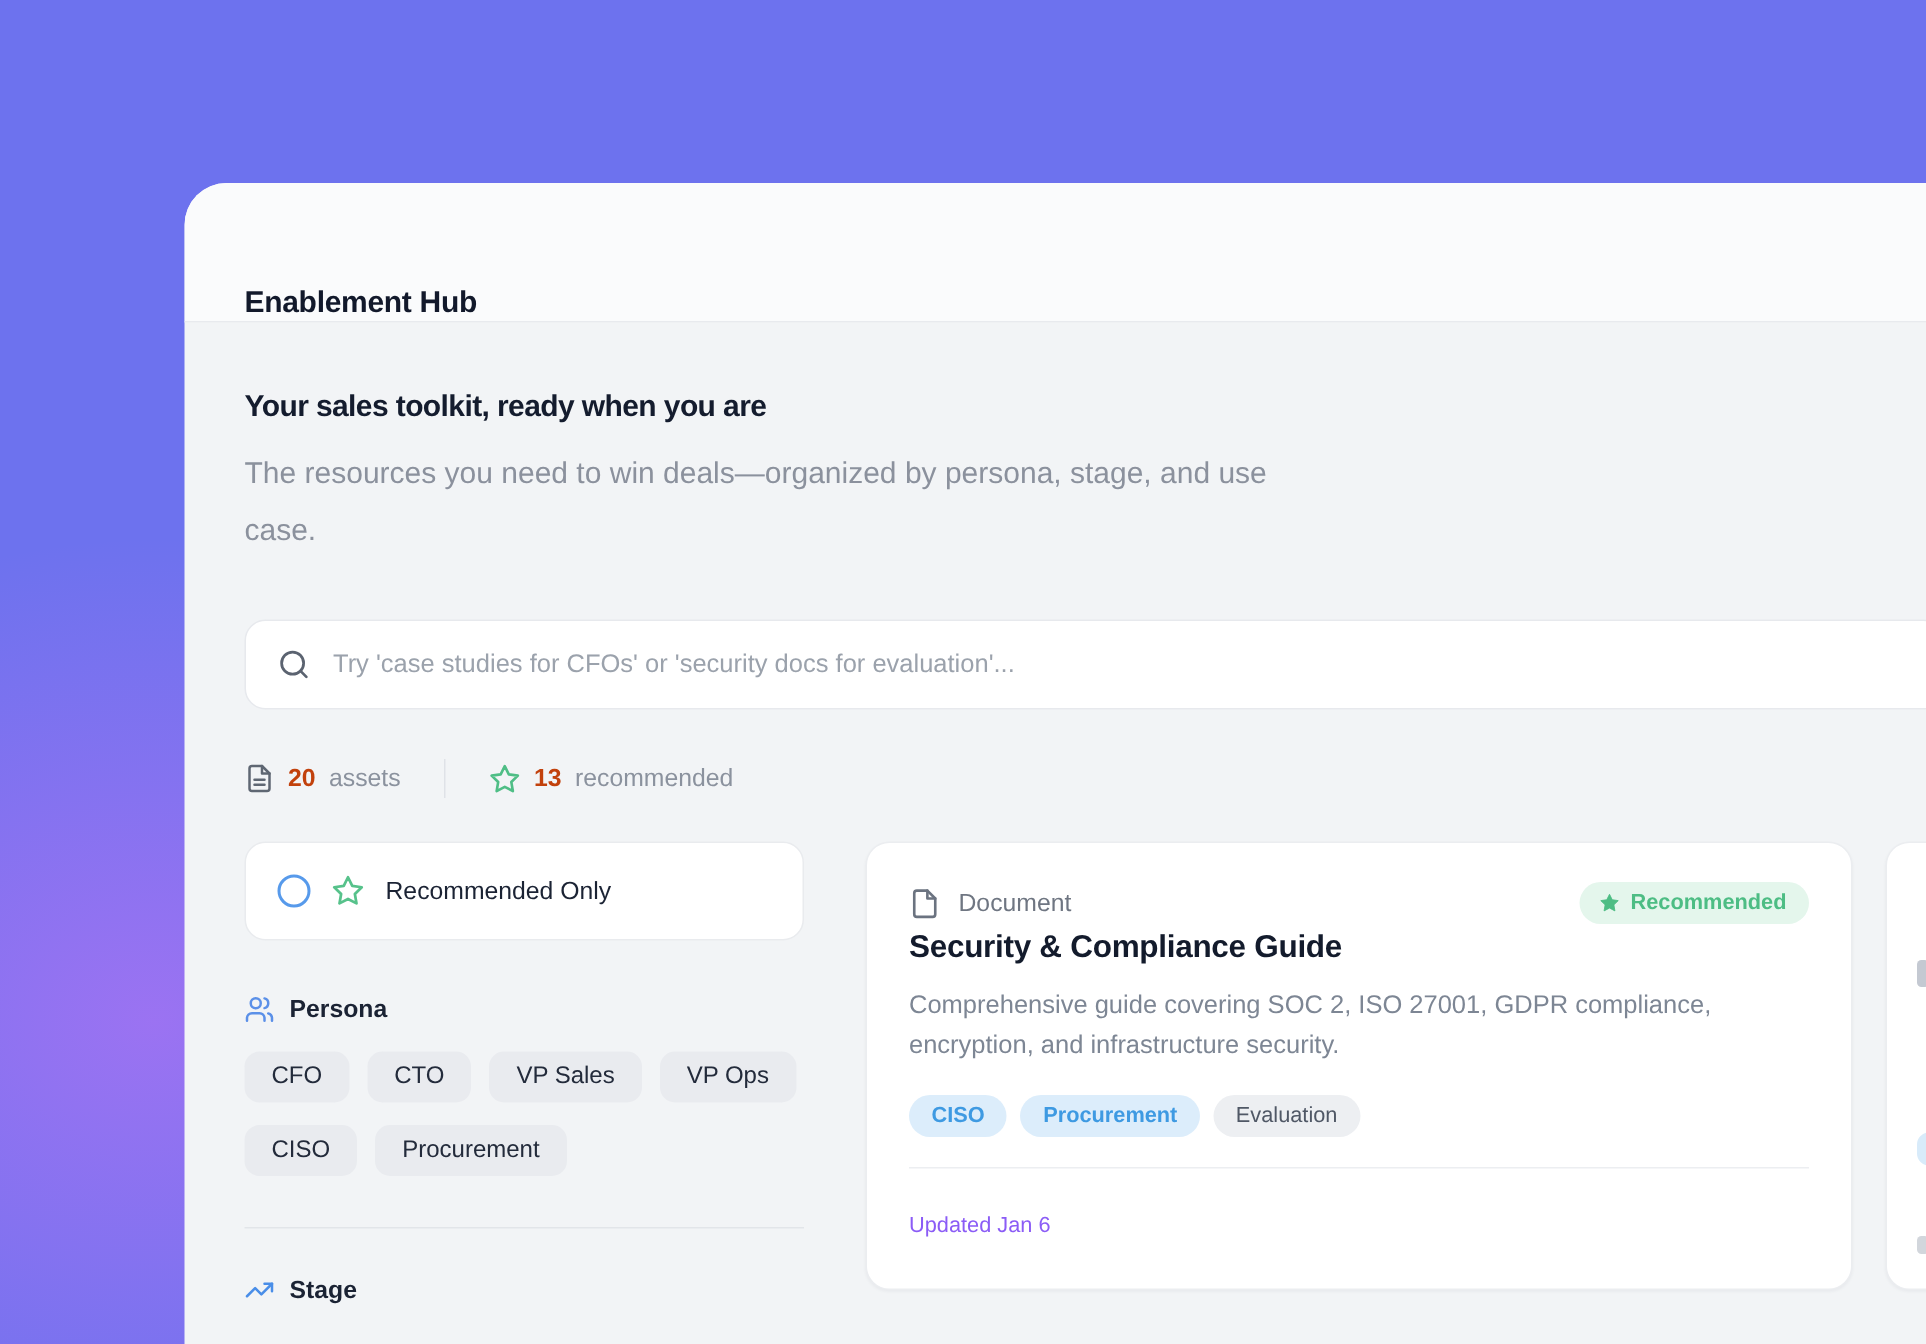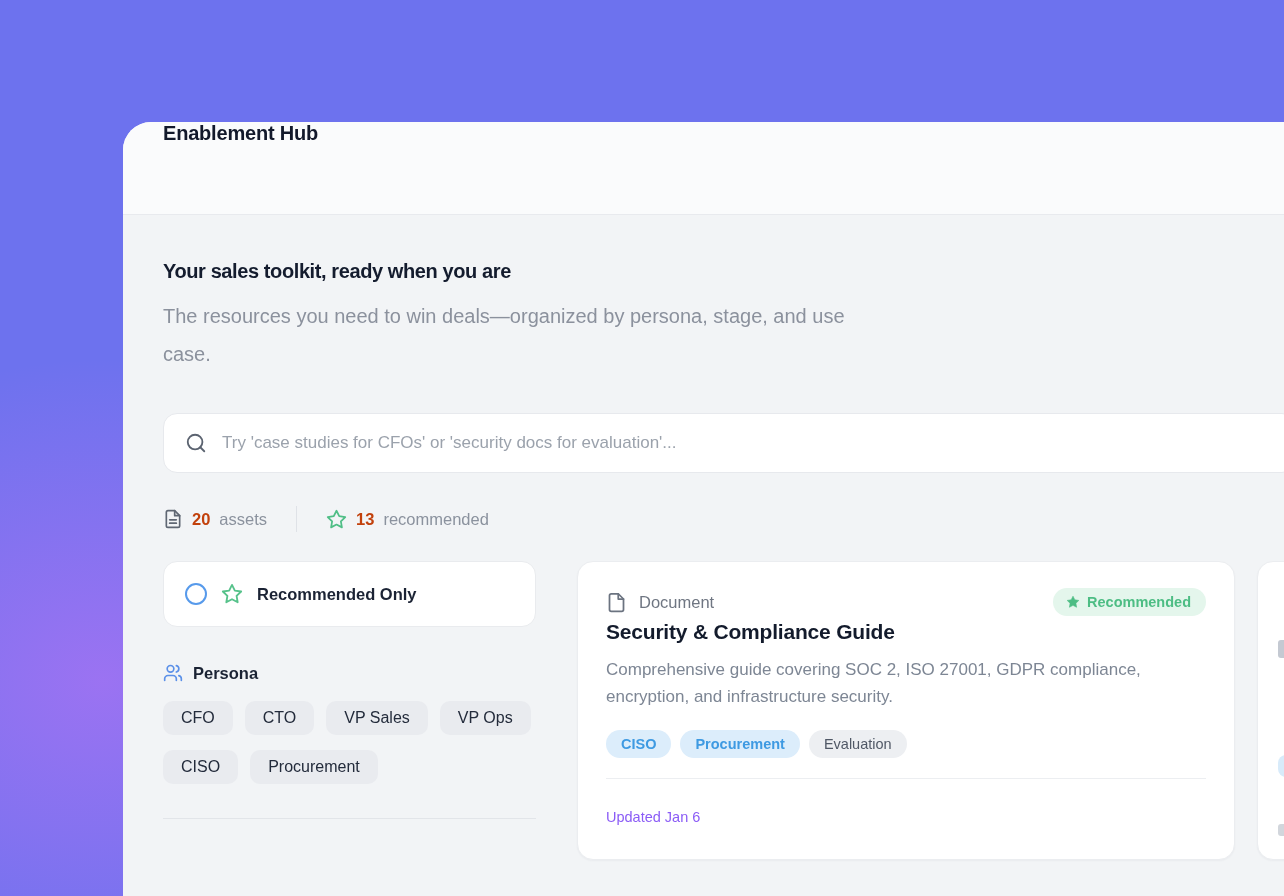--- a/index.html
+++ b/index.html
@@ -11,21 +11,21 @@
       #6d72ee;
     position:relative;
   }
   .panel {
     position:absolute; left:123px; top:122px;
     width:calc(100% - 123px); height:calc(100% - 122px + 60px);
     background:#f2f4f6; border-top-left-radius:28px; overflow:hidden;
   }
   .app-header {
     height:93px; background:#fafbfc; border-bottom:1px solid #e8eaee;
-    display:flex; align-items:flex-start; padding:0 40px;
+    display:flex; align-items:flex-end; padding:0 40px;
   }
   .app-title { font-size:20px; font-weight:700; color:#12192b; letter-spacing:-0.2px; }
   .content { padding:44px 0 0 40px; }
   h1.hero { font-size:20px; line-height:1.25; font-weight:800; color:#141c2e; letter-spacing:-0.4px; }
   .hero-sub { margin-top:13px; font-size:20px; line-height:1.9; color:#8b919d; max-width:710px; }
   .searchbar {
     margin-top:40px; height:60px; width:calc(100% + 12px);
     background:#ffffff; border:1px solid #e7e9ed; border-radius:14px;
     display:flex; align-items:center; gap:15px; padding:0 21px;
   }
@@ -40,21 +40,21 @@
   .stat .count { font-weight:700; color:#c2410c; }
   .stat .lbl { color:#8b929e; }
   .stat-divider { width:1px; height:26px; background:#dfe2e7; }
   .main-row { margin-top:29px; display:flex; gap:41px; align-items:flex-start; }
   .sidebar { width:373px; flex:0 0 auto; }
   .rec-card {
     height:66px; background:#ffffff; border:1px solid #e9ebee; border-radius:14px;
     display:flex; align-items:center; gap:14px; padding:0 21px; cursor:pointer;
   }
   .radio-circle { width:22px; height:22px; border:2px solid #579aeb; border-radius:50%; flex:0 0 auto; }
-  .rec-card .lbl { font-size:16.5px; font-weight:700; color:#1b2334;text-align:center; }
+  .rec-card .lbl { font-size:16.5px; font-weight:400; color:#1b2334;text-align:center; }
   .side-section-header { display:flex; align-items:center; gap:10px; }
   .side-section-header .lbl { font-size:16.5px; font-weight:700; color:#1b2334; }
   .persona-header { margin-top:36px; }
   .chips { margin-top:18px; display:flex; flex-wrap:wrap; gap:15px 12px; }
   .chip {
     padding:8px 18px; background:#e9ebef; border-radius:10px;
     font-size:16px; font-weight:500; color:#232b3b; cursor:pointer; white-space:nowrap;
   }
   .side-divider { margin-top:34px; height:1px; background:#e2e5e9; }
   .stage-header { margin-top:31px; }
@@ -154,20 +154,27 @@
           <div class="chip">CFO</div>
           <div class="chip">CTO</div>
           <div class="chip">VP Sales</div>
           <div class="chip">VP Ops</div>
           <div class="chip">CISO</div>
           <div class="chip">Procurement</div>
         </div>
 
         <div class="side-divider"></div>
 
+        <div class="side-section-header stage-header">
+          <svg width="20" height="20" viewBox="0 0 24 24" fill="none" stroke="#4a8ee8" stroke-width="2" stroke-linecap="round" stroke-linejoin="round">
+              <polyline points="22 7 13.5 15.5 8.5 10.5 2 17"></polyline>
+              <polyline points="16 7 22 7 22 13"></polyline>
+            </svg>
+          <span class="lbl">Stage</span>
+        </div>
 
       </div>
 
       <div class="cards-area">
 
         <div class="asset-card">
           <div class="card-top">
             <div class="card-type">
               <svg width="21" height="21" viewBox="0 0 24 24" fill="none" stroke="#6b7380" stroke-width="2" stroke-linecap="round" stroke-linejoin="round">
                   <path d="M14 2H6a2 2 0 0 0-2 2v16a2 2 0 0 0 2 2h12a2 2 0 0 0 2-2V8z"></path>

